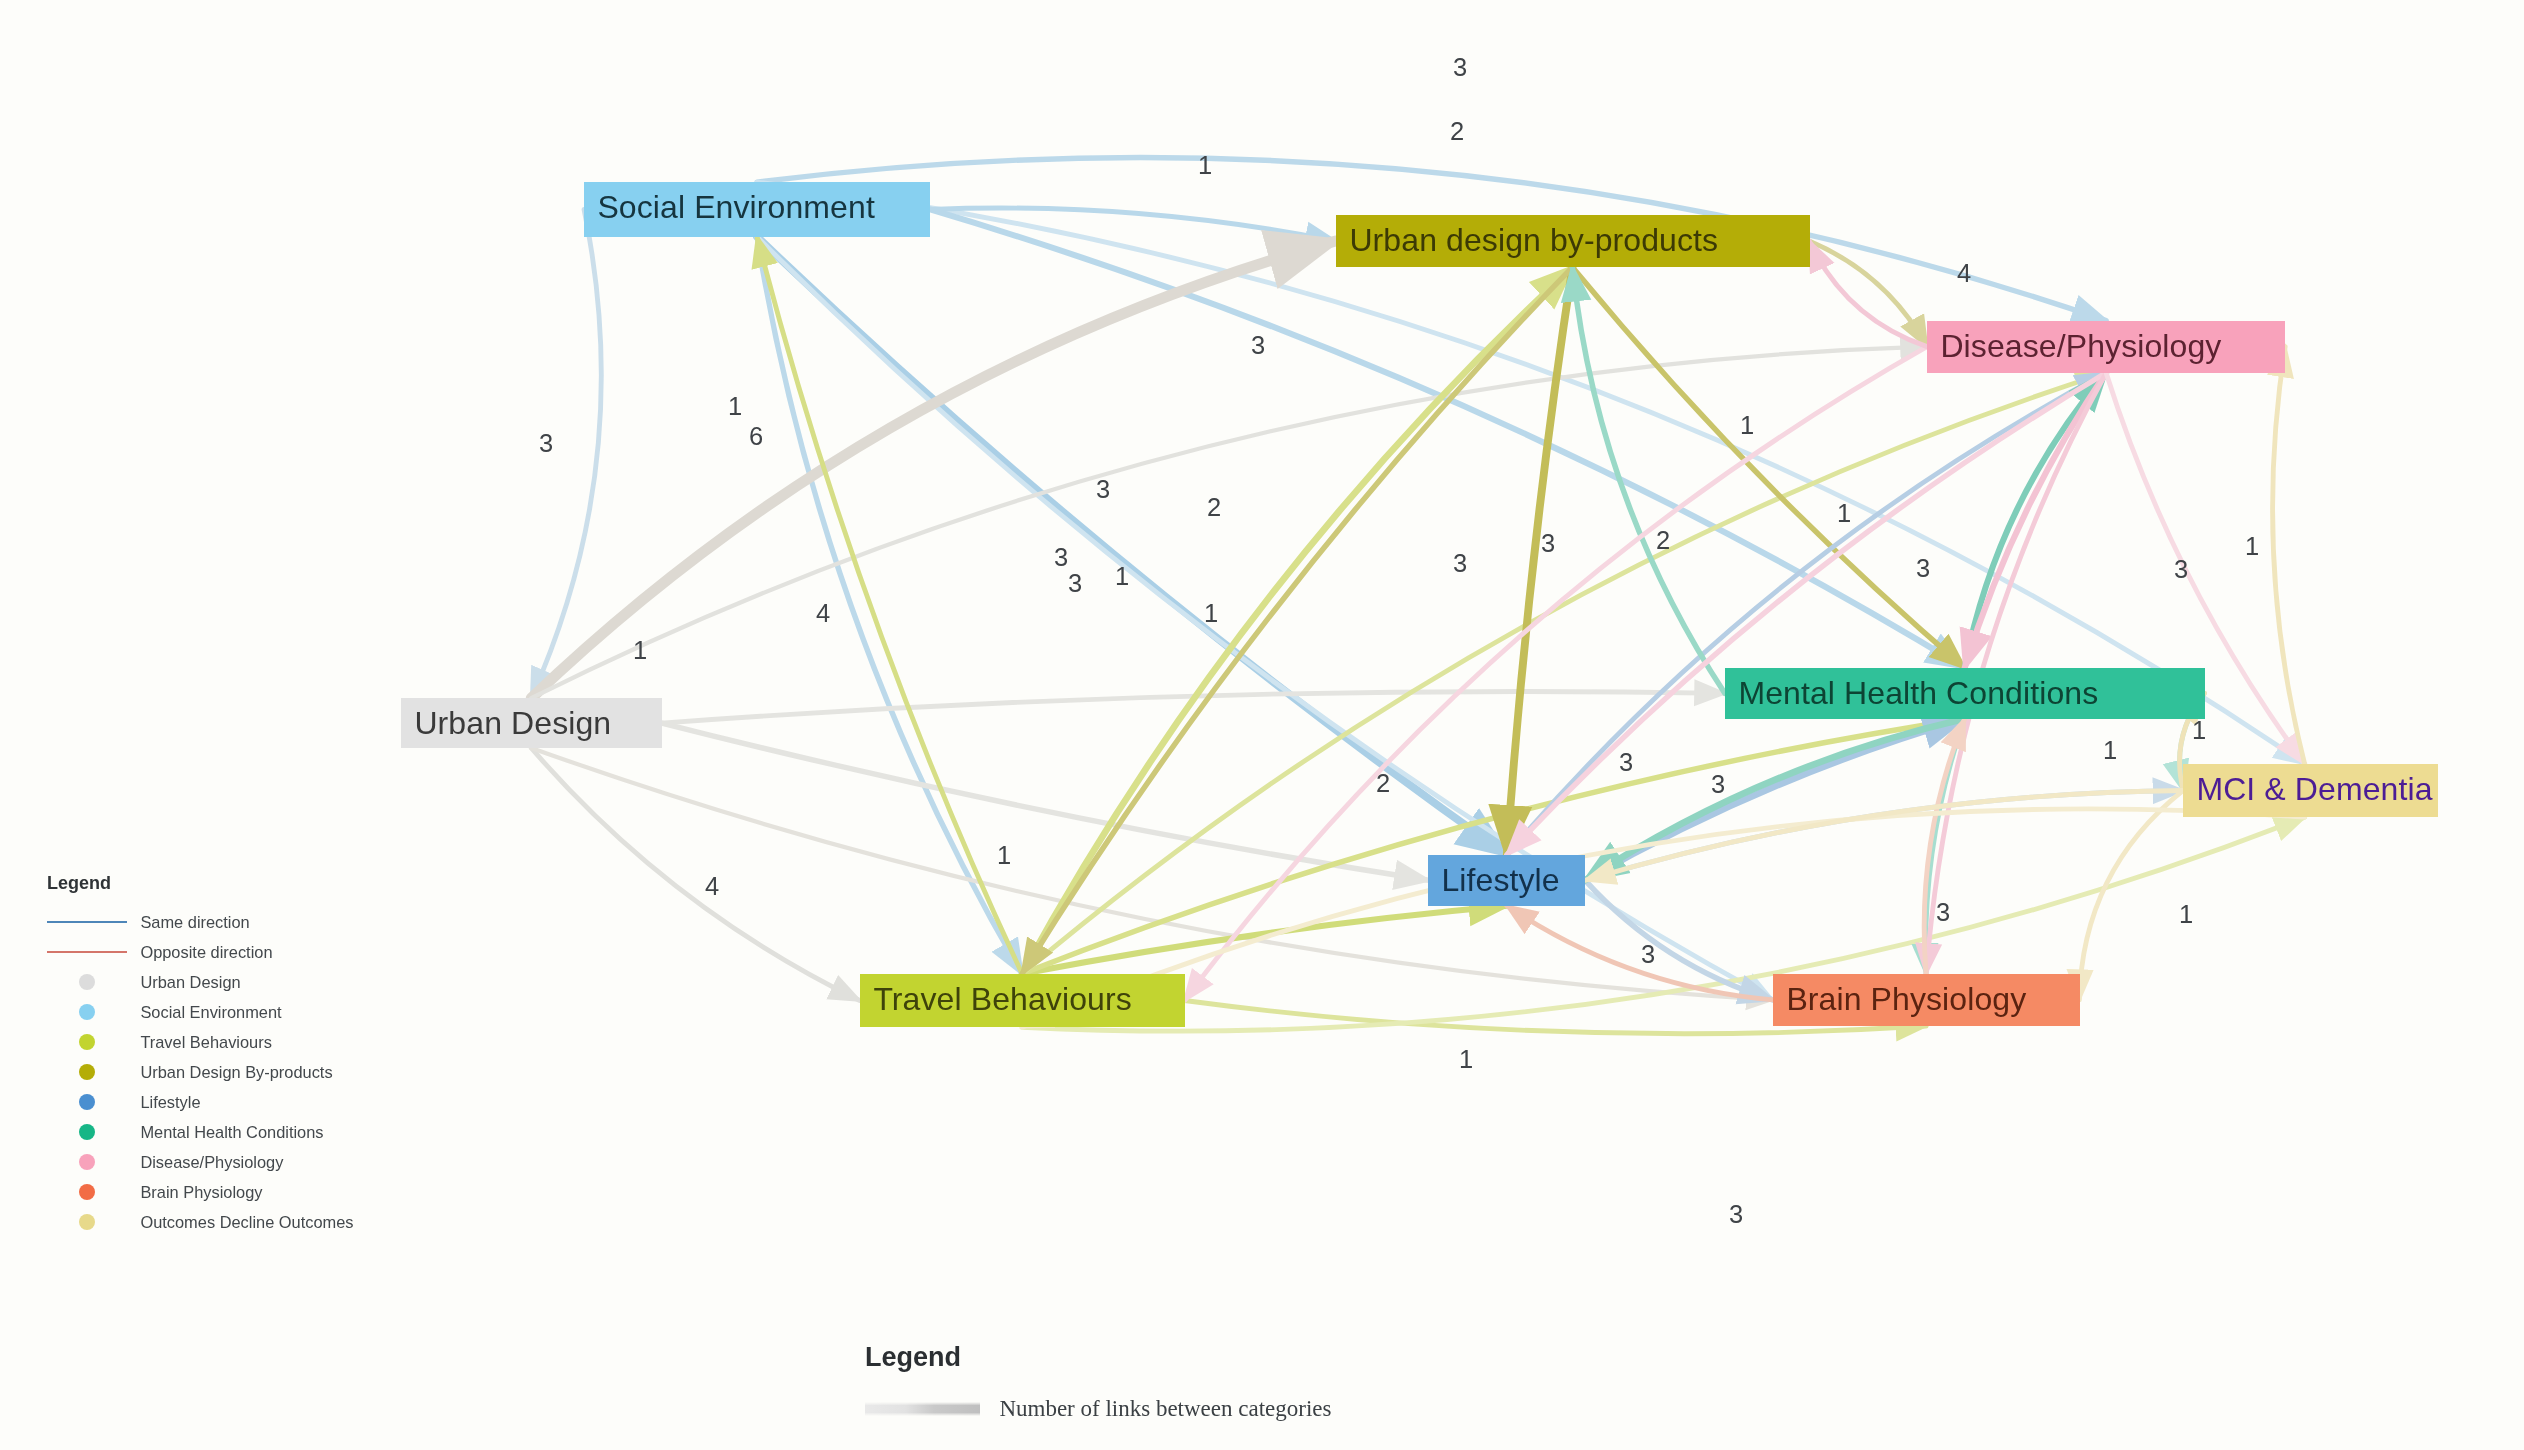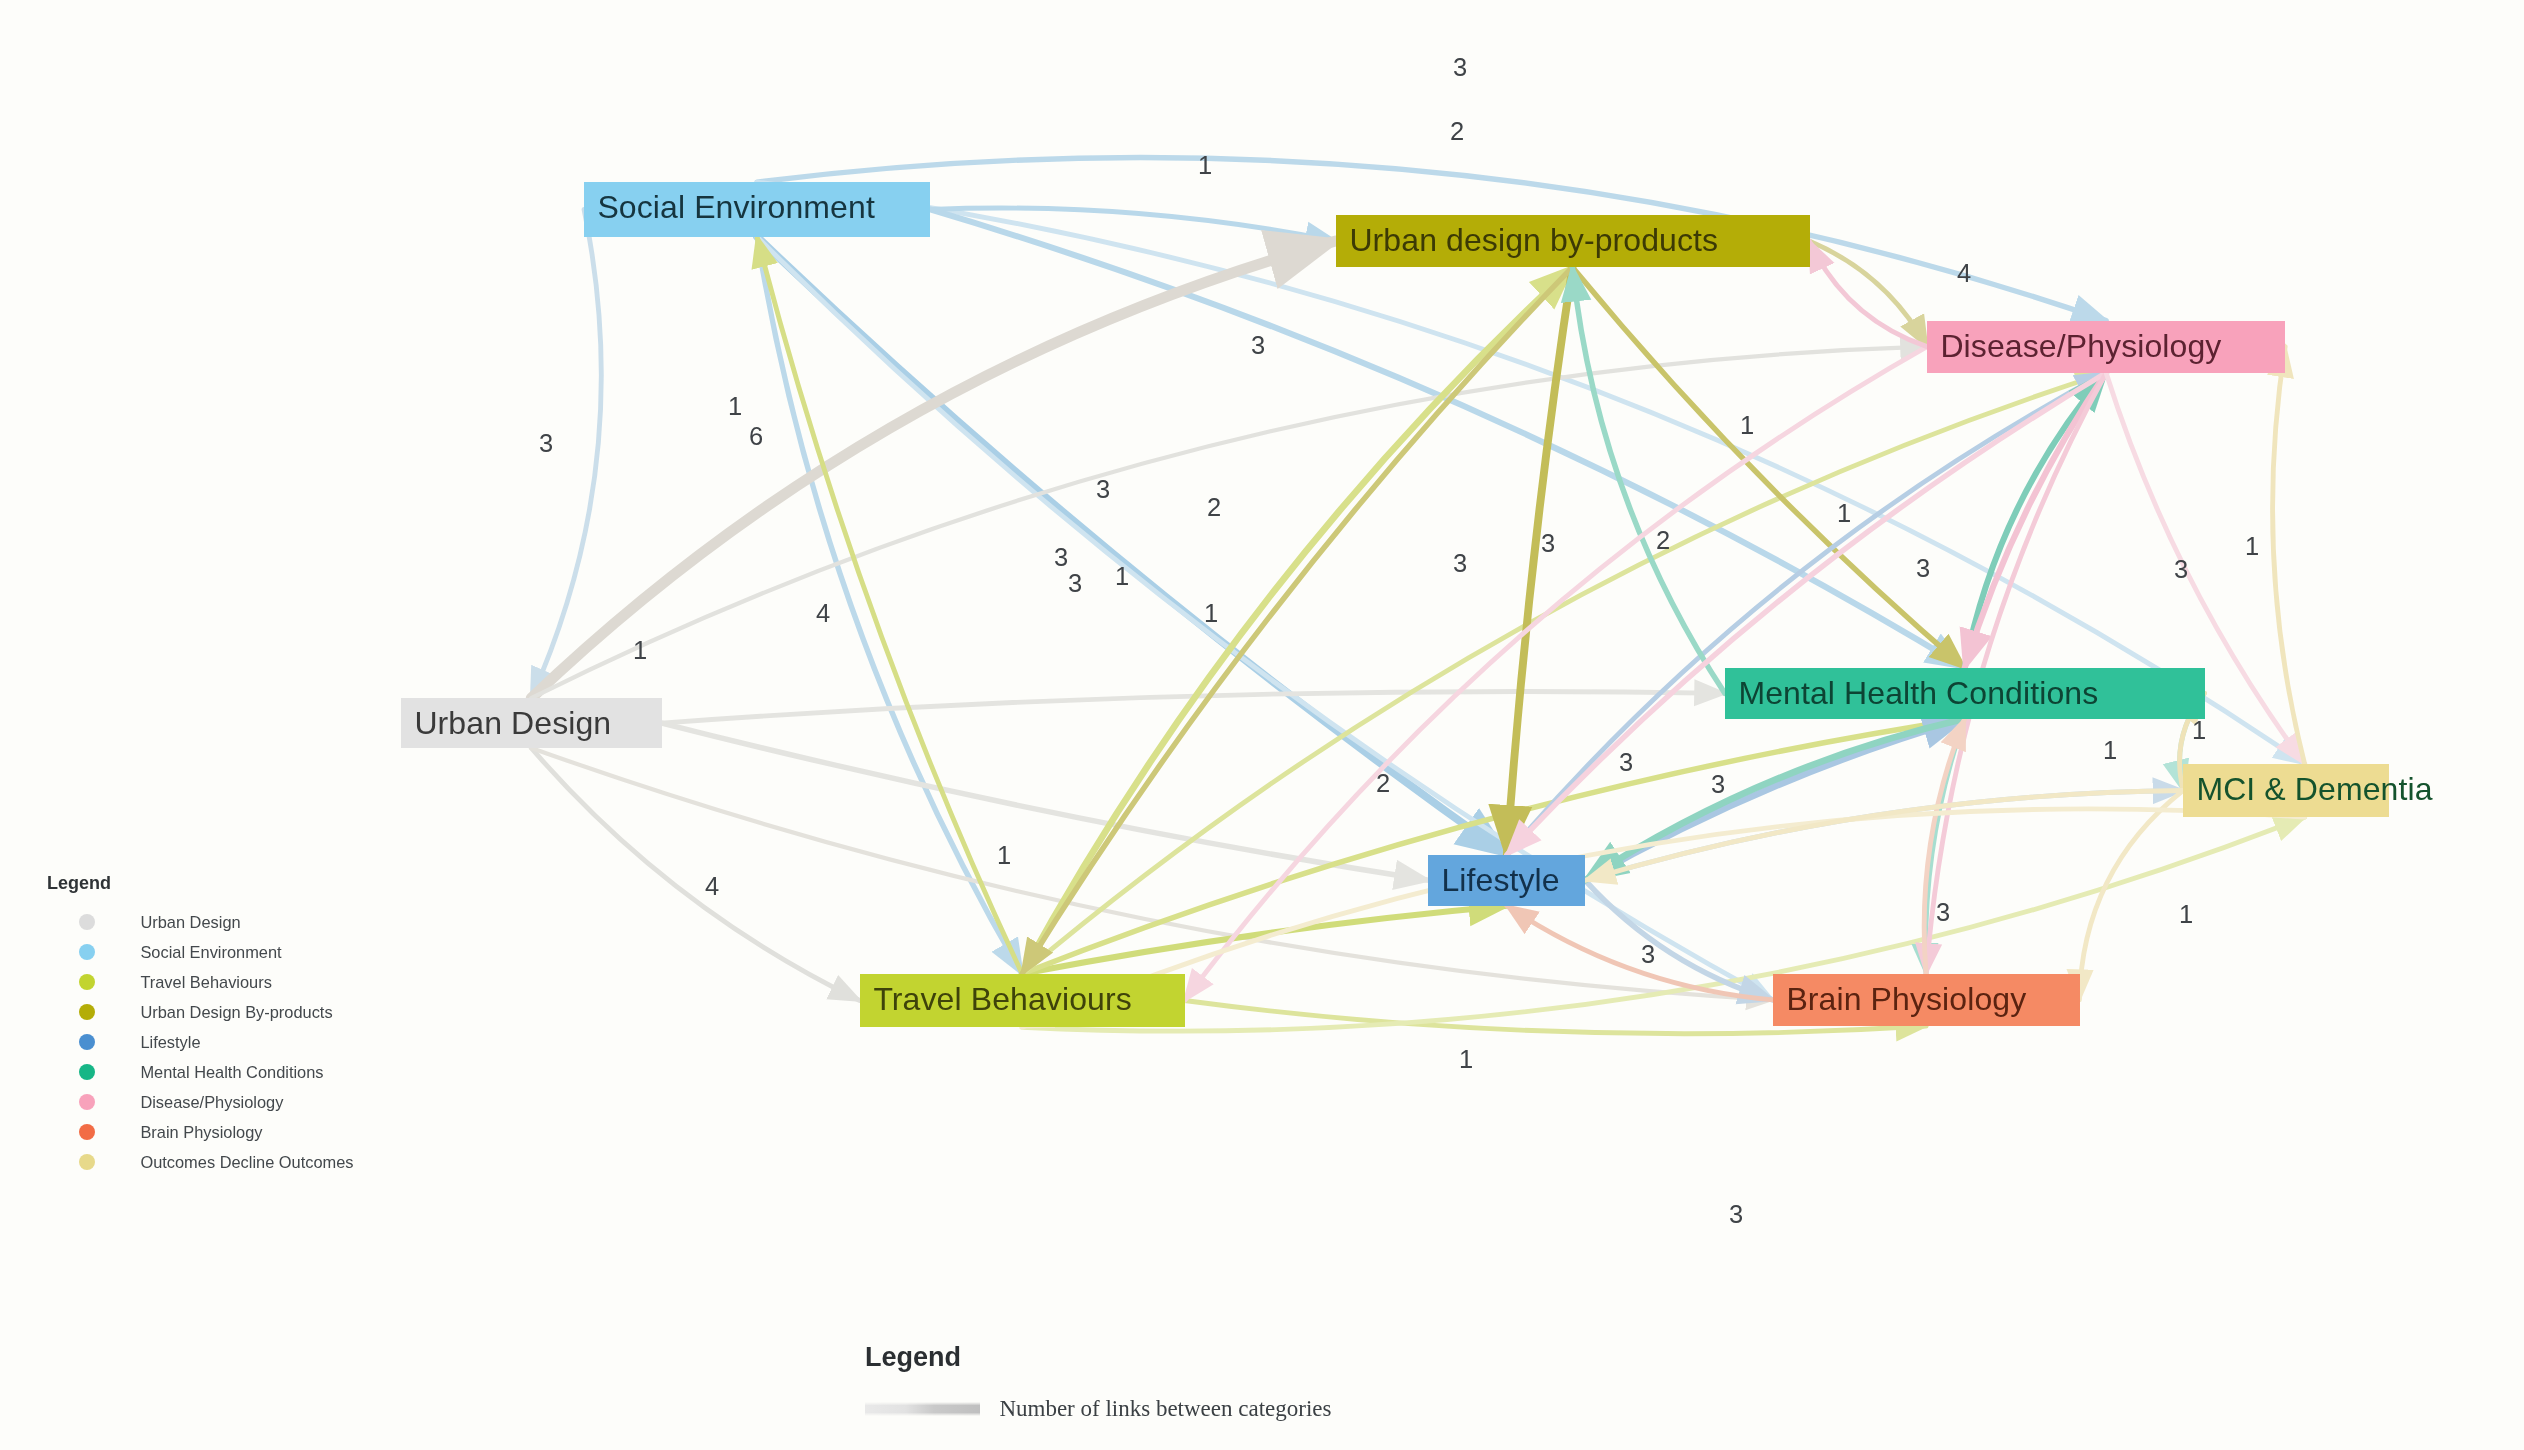--- a/index.html
+++ b/index.html
@@ -244,21 +244,21 @@
     </svg>
   <div id="nodes-layer">
       <div class="node-label" style="left: 401px; top: 698px; width: 261px; height: 50px; background: rgb(226, 226, 226); color: rgb(58, 58, 58);">Urban Design</div>
       <div class="node-label" style="left: 584px; top: 182px; width: 346px; height: 55px; background: rgb(135, 208, 240); color: rgb(22, 53, 63);">Social Environment</div>
       <div class="node-label" style="left: 860px; top: 974px; width: 325px; height: 53px; background: rgb(194, 212, 48); color: rgb(62, 67, 10);">Travel Behaviours</div>
       <div class="node-label" style="left: 1336px; top: 215px; width: 474px; height: 52px; background: rgb(180, 173, 7); color: rgb(60, 58, 5);">Urban design by-products</div>
       <div class="node-label" style="left: 1428px; top: 855px; width: 157px; height: 51px; background: rgb(99, 166, 221); color: rgb(18, 49, 75);">Lifestyle</div>
       <div class="node-label" style="left: 1725px; top: 668px; width: 480px; height: 51px; background: rgb(48, 193, 153); color: rgb(13, 68, 52);">Mental Health Conditions</div>
       <div class="node-label" style="left: 1927px; top: 321px; width: 358px; height: 52px; background: rgb(248, 162, 187); color: rgb(92, 34, 49);">Disease/Physiology</div>
       <div class="node-label" style="left: 1773px; top: 974px; width: 307px; height: 52px; background: rgb(245, 138, 100); color: rgb(91, 35, 16);">Brain Physiology</div>
-      <div class="node-label" style="left: 2183px; top: 764px; width: 206px; height: 53px; background: rgb(237, 220, 146); color: #14532d;">MCI &amp; Dementia</div>
+      <div class="node-label" style="left: 2183px; top: 764px; width: 255px; height: 53px; background: rgb(237, 220, 146); color: #4c1d95;">MCI &amp; Dementia</div>
     </div>
   <div id="edgelabels-layer">
       <div class="edge-num" style="left: 1460px; top: 67px;">3</div>
       <div class="edge-num" style="left: 1457px; top: 131px;">2</div>
       <div class="edge-num" style="left: 1205px; top: 165px;">1</div>
       <div class="edge-num" style="left: 1964px; top: 273px;">4</div>
       <div class="edge-num" style="left: 1258px; top: 345px;">3</div>
       <div class="edge-num" style="left: 546px; top: 443px;">3</div>
       <div class="edge-num" style="left: 735px; top: 406px;">1</div>
       <div class="edge-num" style="left: 756px; top: 436px;">6</div>
@@ -288,20 +288,30 @@
       <div class="edge-num" style="left: 1943px; top: 912px;">3</div>
       <div class="edge-num" style="left: 2186px; top: 914px;">1</div>
       <div class="edge-num" style="left: 1648px; top: 954px;">3</div>
       <div class="edge-num" style="left: 1466px; top: 1059px;">1</div>
       <div class="edge-num" style="left: 1736px; top: 1214px;">3</div>
     </div>
 </div>
 
 <div id="legend-side">
   <div class="lg-title">Legend</div>
+  <div id="legend-side-dirs">
+      <div class="lg-row">
+        <div class="lg-swatch-line" style="border-top-color: rgb(78, 134, 184);"></div>
+        <div class="lg-text">Same direction</div>
+      </div>
+      <div class="lg-row">
+        <div class="lg-swatch-line opp" style="border-top-color: rgb(212, 117, 106);"></div>
+        <div class="lg-text">Opposite direction</div>
+      </div>
+    </div>
   <div id="legend-side-cats">
       <div class="lg-row">
         <div class="lg-dotwrap">
           <div class="lg-dot" style="background: rgb(220, 220, 220);"></div>
         </div>
         <div class="lg-text">Urban Design</div>
       </div>
       <div class="lg-row">
         <div class="lg-dotwrap">
           <div class="lg-dot" style="background: rgb(135, 208, 240);"></div>

